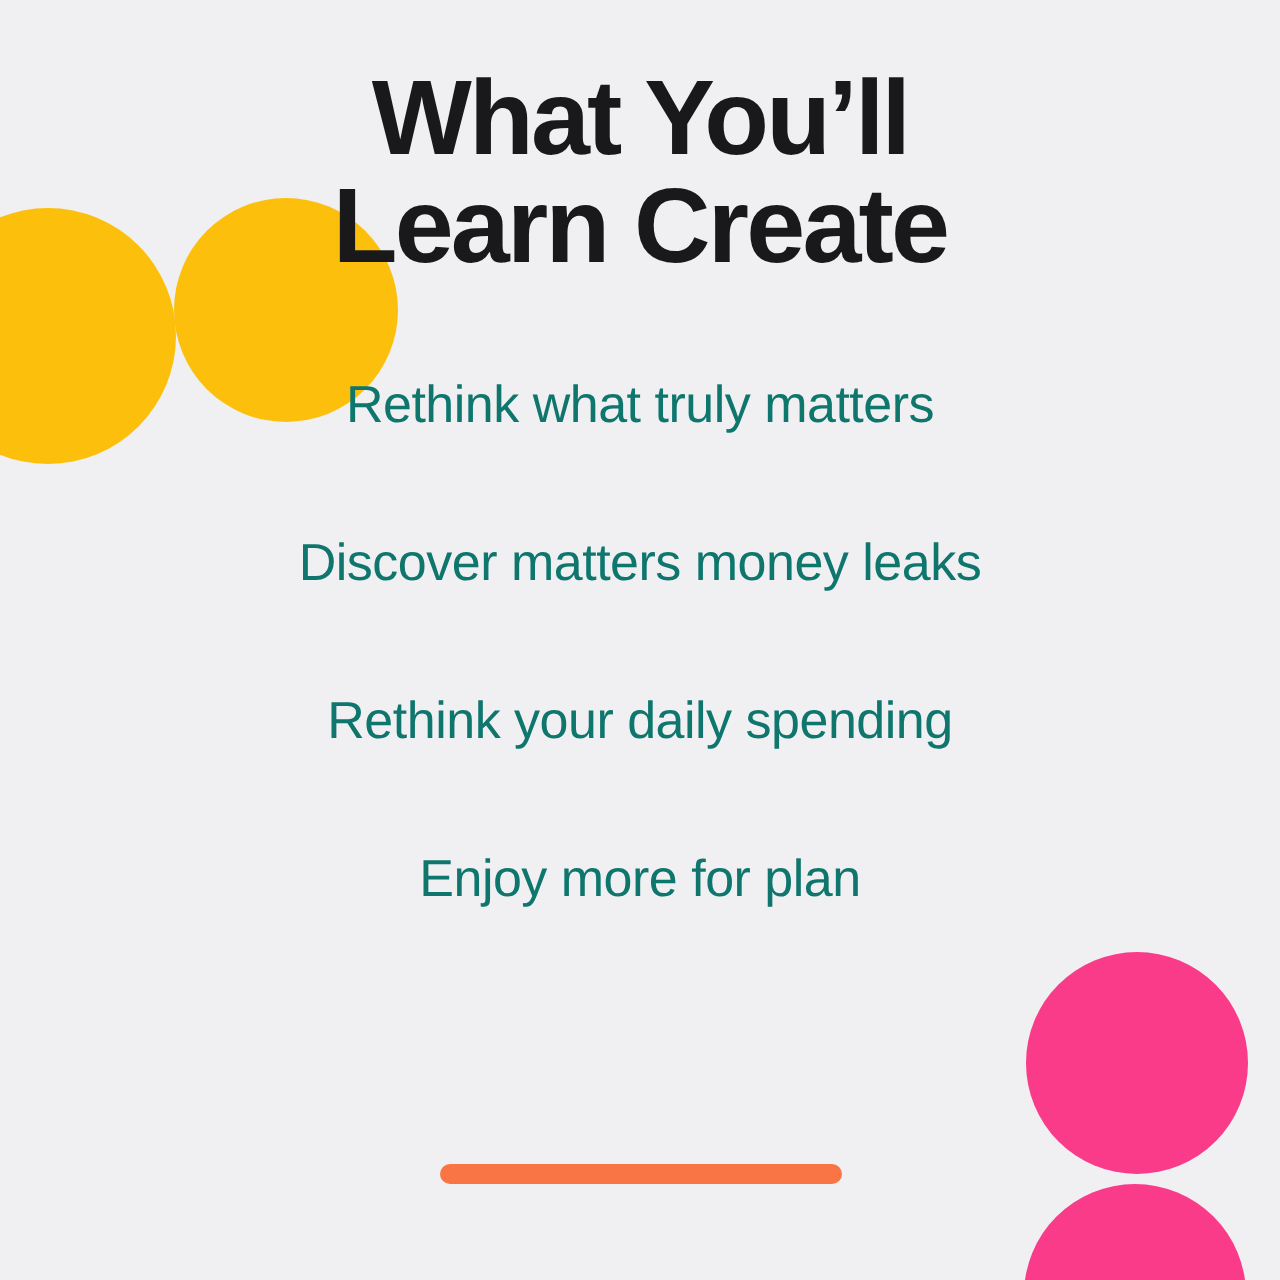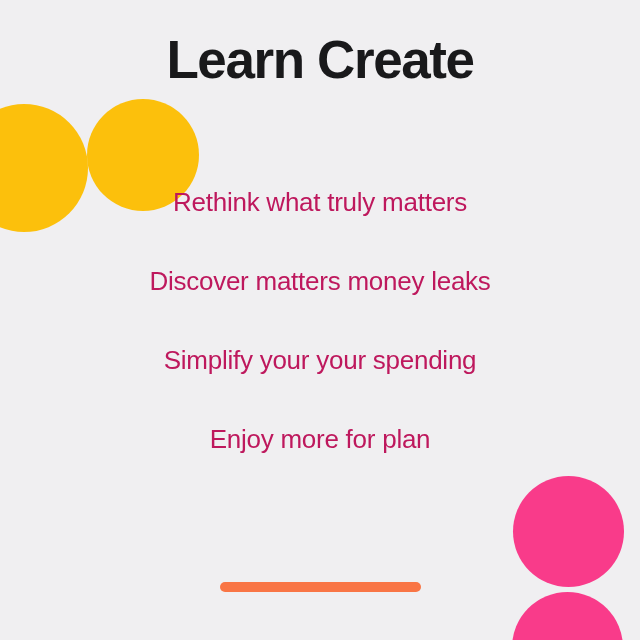--- a/index.html
+++ b/index.html
@@ -90,21 +90,21 @@
     text-align: center;
   }
   .benefit-item {
     display: block;
     height: 79px;
     line-height: 61px;
     font-family: "Liberation Sans", sans-serif;
     font-size: 26px;
     font-weight: 300;
     letter-spacing: -0.25px;
-    color: #be185d;
+    color: #0f766e;
     white-space: nowrap;
   }
 
   
   #accent-bar {
     position: absolute;
     left: 220px;
     top: 582px;
     width: 201px;
     height: 10px;
@@ -117,25 +117,26 @@
 <body>
 
 <div id="slide">
 
   <div class="deco-circle" id="circle-yellow-1"></div>
   <div class="deco-circle" id="circle-yellow-2"></div>
   <div class="deco-circle" id="circle-pink-1"></div>
   <div class="deco-circle" id="circle-pink-2"></div>
 
   <div id="title-block">
+    <span class="title-line">What You’ll</span>
     <span class="title-line">Learn Create</span>
   </div>
 
   <ul id="benefit-list">
     <li class="benefit-item">Rethink what truly matters</li>
     <li class="benefit-item">Discover matters money leaks</li>
-    <li class="benefit-item">Simplify your your spending</li>
+    <li class="benefit-item">Rethink your daily spending</li>
     <li class="benefit-item">Enjoy more for plan</li>
   </ul>
 
   <div id="accent-bar"></div>
 
 </div>
 
 </body></html>

